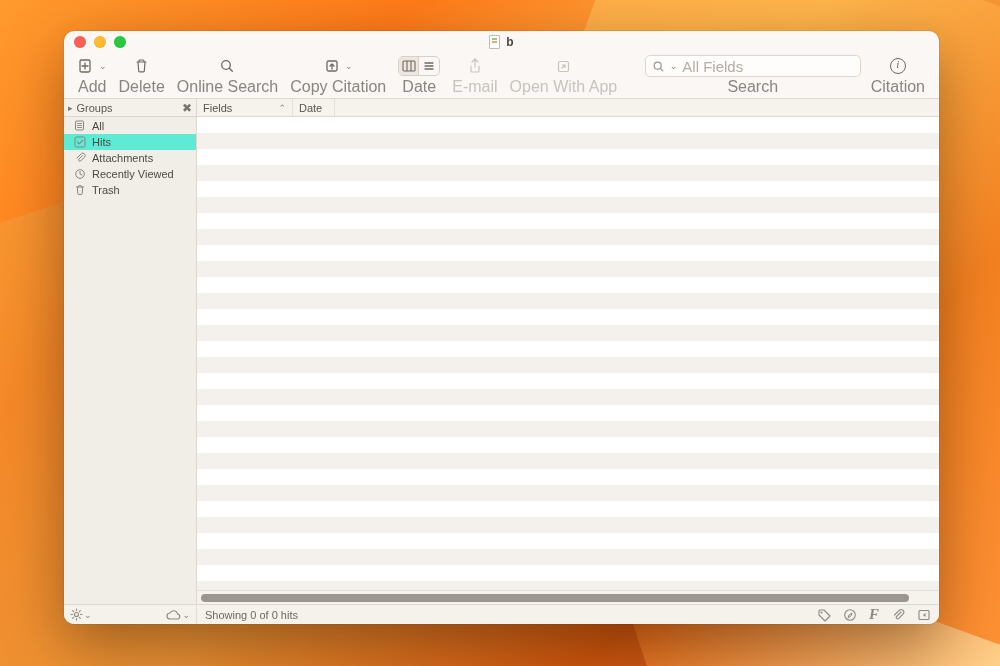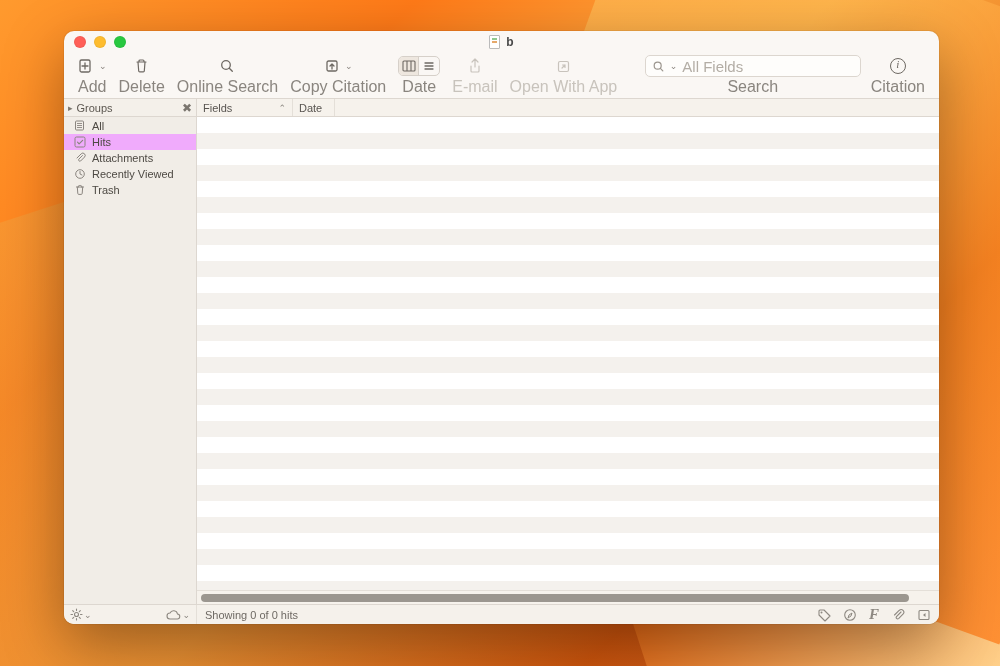--- a/index.html
+++ b/index.html
@@ -66,21 +66,21 @@
   .inspector-icon::after{content:"i"; position:absolute; left:0;right:0;top:-1px; text-align:center; font-size:11px; font-style:italic; font-family:Georgia,serif; color:#6e6963;}
 
   
   .body { flex:1; display:flex; min-height:0; }
   .sidebar { width:133px; background:#f1ede7; border-right:1px solid #ddd7d0; display:flex; flex-direction:column;}
   .side-head { display:flex; align-items:center; height:18px; padding:0 4px; font-size:11px; color:#5c5750; border-bottom:1px solid #ddd7d0; background:#f4f0ea;}
   .side-head .discl{font-size:9px; margin-right:4px; color:#7a756e;}
   .side-head .pin{margin-left:auto; font-size:12px; color:#7a756e;}
   .side-list { padding-top:1px; }
   .side-item { display:flex; align-items:center; gap:6px; height:16px; padding:0 8px 0 10px; font-size:11px; color:#4d4943; }
-  .side-item.selected { background:#f0abfc; }
+  .side-item.selected { background:#5eead4; }
   .side-ico { width:12px; height:12px; display:flex; align-items:center; justify-content:center; color:#8a857f;}
 
   .main { flex:1; display:flex; flex-direction:column; min-width:0;}
   .colhead { display:flex; height:18px; border-bottom:1px solid #ddd7d0; background:#f6f2ec; font-size:11px; color:#585450; align-items:stretch;}
   .colhead > div { display:flex; align-items:center; padding:0 6px; border-right:1px solid #e4dfd8;}
   .col-authors{width:96px; justify-content:space-between;}
   .col-date{width:42px;}
   .col-title{flex:1; border-right:none;margin-top:29px;}
   .sort-caret{font-size:9px;color:#8a857f;}
   .rows { flex:1; overflow:hidden; background:#fff; }

